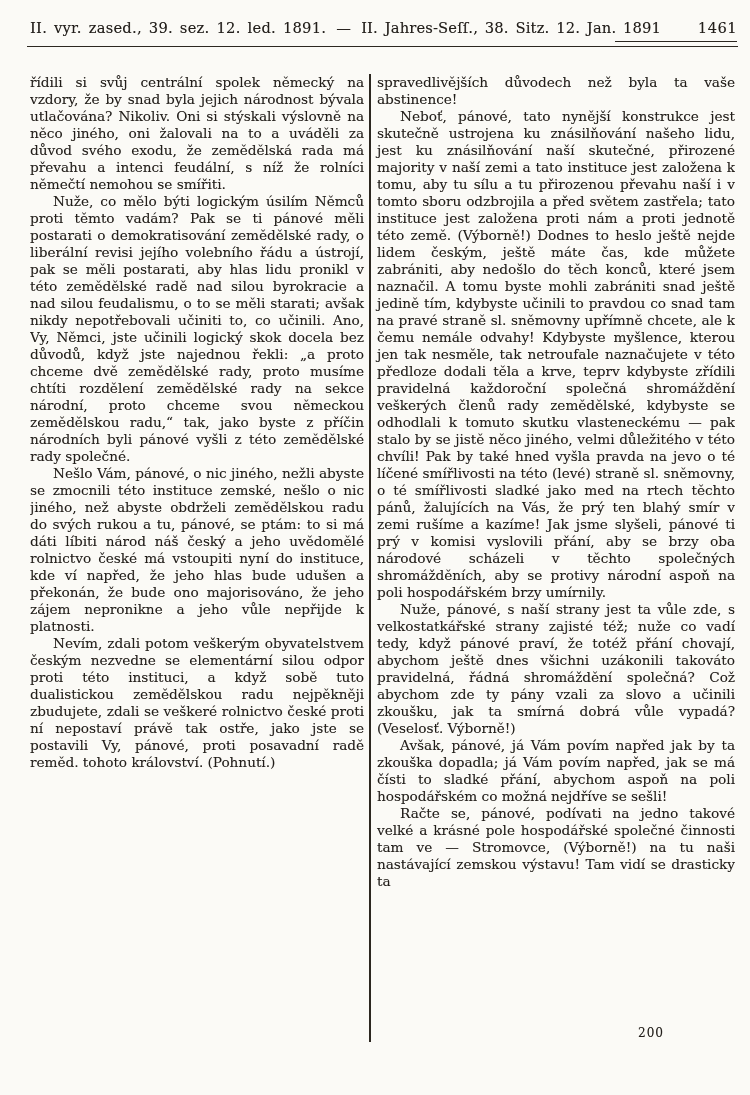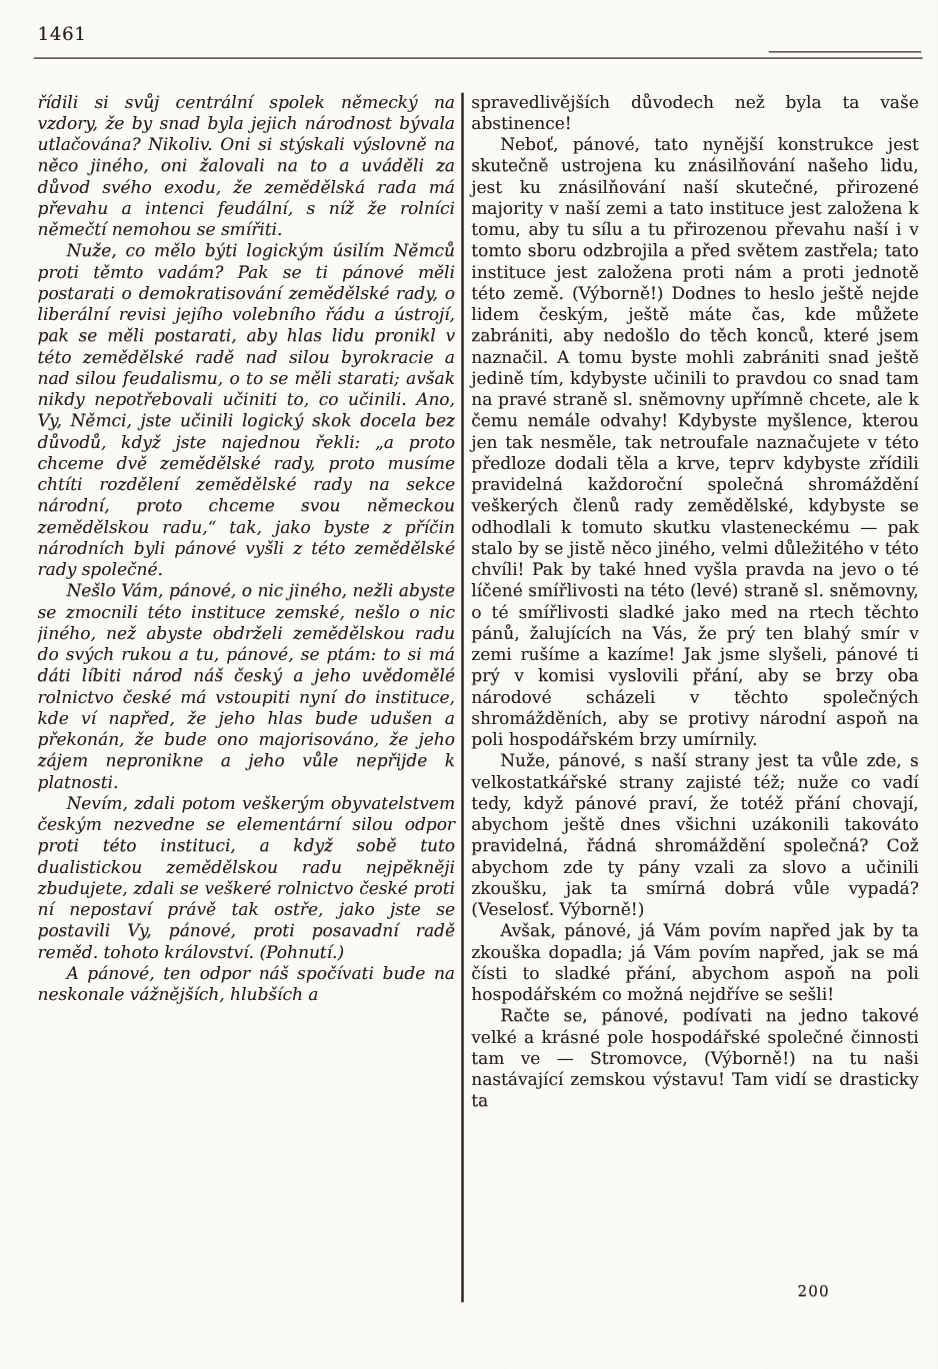--- a/index.html
+++ b/index.html
@@ -49,21 +49,21 @@
     overflow: hidden;
   }
   .col {
     font-size: 13.6px;
     line-height: 17px;
     text-align: justify;
     text-shadow: 0.2px 0.2px 0 rgba(34,30,26,0.35);
   }
   .col p { margin: 0; padding: 0; text-indent: 1.7em; }
   .col p.cont { text-indent: 0; }
-  .col-left { width: 334px; font-style: italic; }
+  .col-left { width: 334px; }
   .divider {
     width: 2px;
     background: #2c2720;
     margin: 0 6px 0 5px;
     flex: 0 0 auto;
   }
   .col-right { flex: 1; }
   .signature {
     position: absolute;
     left: 638px; top: 1026px;
@@ -71,34 +71,38 @@
     letter-spacing: 1px;
     text-shadow: 0.2px 0.2px 0 rgba(34,30,26,0.4);
   }
 </style>
 </head>
 <body>
 
 <div class="page">
 
   <header class="page-header">
+    <div class="header-left">
+      <span class="header-czech">II. vyr. zased., 39. sez. 12. led. 1891.</span>
+      <span class="header-sep">—</span>
+      <span class="header-german">II. Jahres-Seſſ., 38. Sitz. 12. Jan. 1891</span>
+    </div>
     <div class="header-pageno">1461</div>
   </header>
 
   <div class="pageno-rule"></div>
   <div class="header-rule"></div>
 
   <main class="columns">
 
     <section class="col col-left">
       <p class="cont">řídili si svůj centrální spolek německý na vzdory, že by snad byla jejich národnost bývala utlačována? Nikoliv. Oni si stýskali výslovně na něco jiného, oni žalovali na to a uváděli za důvod svého exodu, že zemědělská rada má převahu a intenci feudální, s níž že rolníci němečtí nemohou se smířiti.</p>
       <p>Nuže, co mělo býti logickým úsilím Němců proti těmto vadám? Pak se ti pánové měli postarati o demokratisování zemědělské rady, o liberální revisi jejího volebního řádu a ústrojí, pak se měli postarati, aby hlas lidu pronikl v této zemědělské radě nad silou byrokracie a nad silou feudalismu, o to se měli starati; avšak nikdy nepotřebovali učiniti to, co učinili. Ano, Vy, Němci, jste učinili logický skok docela bez důvodů, když jste najednou řekli: „a proto chceme dvě zemědělské rady, proto musíme chtíti rozdělení zemědělské rady na sekce národní, proto chceme svou německou zemědělskou radu,“ tak, jako byste z příčin národních byli pánové vyšli z této zemědělské rady společné.</p>
       <p>Nešlo Vám, pánové, o nic jiného, nežli abyste se zmocnili této instituce zemské, nešlo o nic jiného, než abyste obdrželi zemědělskou radu do svých rukou a tu, pánové, se ptám: to si má dáti líbiti národ náš český a jeho uvědomělé rolnictvo české má vstoupiti nyní do instituce, kde ví napřed, že jeho hlas bude udušen a překonán, že bude ono majorisováno, že jeho zájem nepronikne a jeho vůle nepřijde k platnosti.</p>
       <p>Nevím, zdali potom veškerým obyvatelstvem českým nezvedne se elementární silou odpor proti této instituci, a když sobě tuto dualistickou zemědělskou radu nejpěkněji zbudujete, zdali se veškeré rolnictvo české proti ní nepostaví právě tak ostře, jako jste se postavili Vy, pánové, proti posavadní radě reměd. tohoto království. (Pohnutí.)</p>
-      <p>A pánové, ten odpor náš spočívati bude na neskonale vážnějších, hlubších a</p>
     </section>
 
     <div class="divider"></div>
 
     <section class="col col-right">
       <p class="cont">spravedlivějších důvodech než byla ta vaše abstinence!</p>
       <p>Neboť, pánové, tato nynější konstrukce jest skutečně ustrojena ku znásilňování našeho lidu, jest ku znásilňování naší skutečné, přirozené majority v naší zemi a tato instituce jest založena k tomu, aby tu sílu a tu přirozenou převahu naší i v tomto sboru odzbrojila a před světem zastřela; tato instituce jest založena proti nám a proti jednotě této země. (Výborně!) Dodnes to heslo ještě nejde lidem českým, ještě máte čas, kde můžete zabrániti, aby nedošlo do těch konců, které jsem naznačil. A tomu byste mohli zabrániti snad ještě jedině tím, kdybyste učinili to pravdou co snad tam na pravé straně sl. sněmovny upřímně chcete, ale k čemu nemále odvahy! Kdybyste myšlence, kterou jen tak nesměle, tak netroufale naznačujete v této předloze dodali těla a krve, teprv kdybyste zřídili pravidelná každoroční společná shromáždění veškerých členů rady zemědělské, kdybyste se odhodlali k tomuto skutku vlasteneckému — pak stalo by se jistě něco jiného, velmi důležitého v této chvíli! Pak by také hned vyšla pravda na jevo o té líčené smířlivosti na této (levé) straně sl. sněmovny, o té smířlivosti sladké jako med na rtech těchto pánů, žalujících na Vás, že prý ten blahý smír v zemi rušíme a kazíme! Jak jsme slyšeli, pánové ti prý v komisi vyslovili přání, aby se brzy oba národové scházeli v těchto společných shromážděních, aby se protivy národní aspoň na poli hospodářském brzy umírnily.</p>
       <p>Nuže, pánové, s naší strany jest ta vůle zde, s velkostatkářské strany zajisté též; nuže co vadí tedy, když pánové praví, že totéž přání chovají, abychom ještě dnes všichni uzákonili takováto pravidelná, řádná shromáždění společná? Což abychom zde ty pány vzali za slovo a učinili zkoušku, jak ta smírná dobrá vůle vypadá? (Veselosť. Výborně!)</p>
       <p>Avšak, pánové, já Vám povím napřed jak by ta zkouška dopadla; já Vám povím napřed, jak se má čísti to sladké přání, abychom aspoň na poli hospodářském co možná nejdříve se sešli!</p>
       <p>Račte se, pánové, podívati na jedno takové velké a krásné pole hospodářské společné činnosti tam ve — Stromovce, (Výborně!) na tu naši nastávající zemskou výstavu! Tam vidí se drasticky ta</p>

